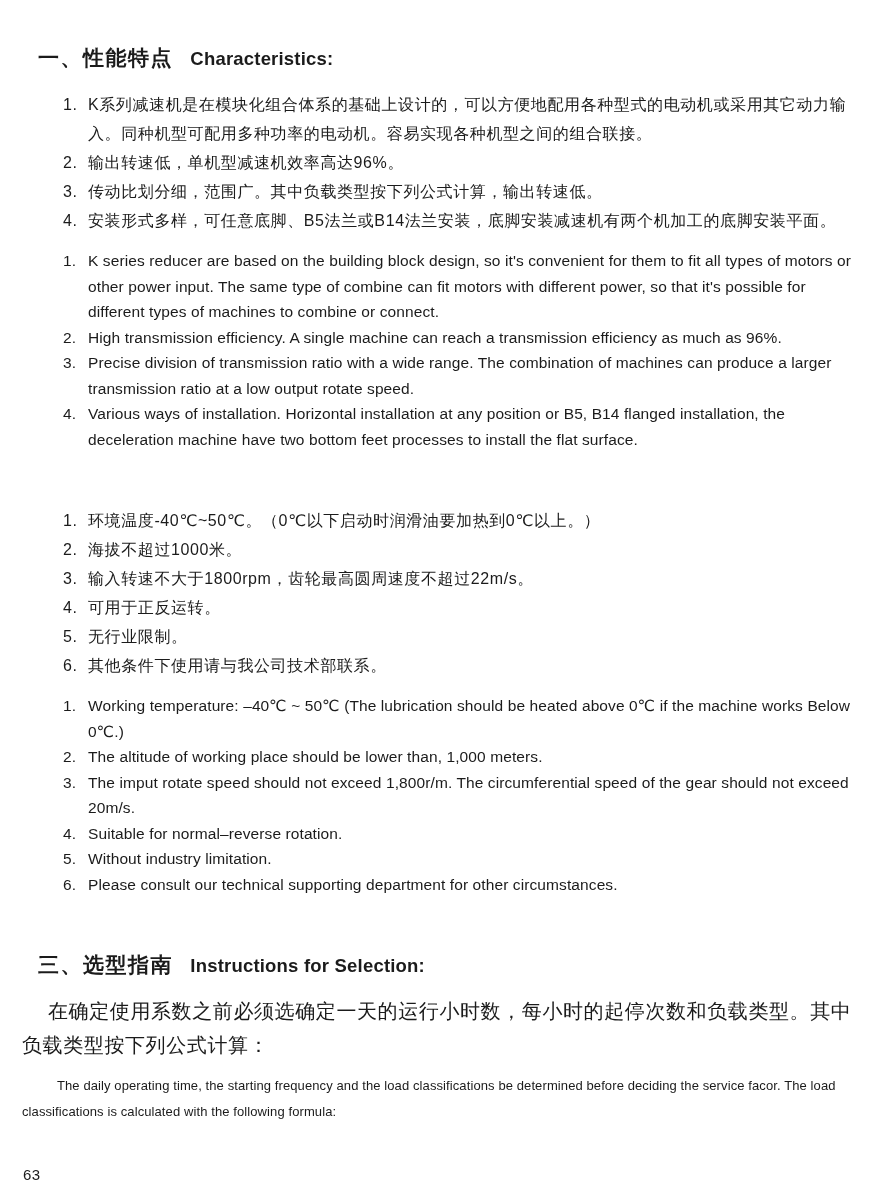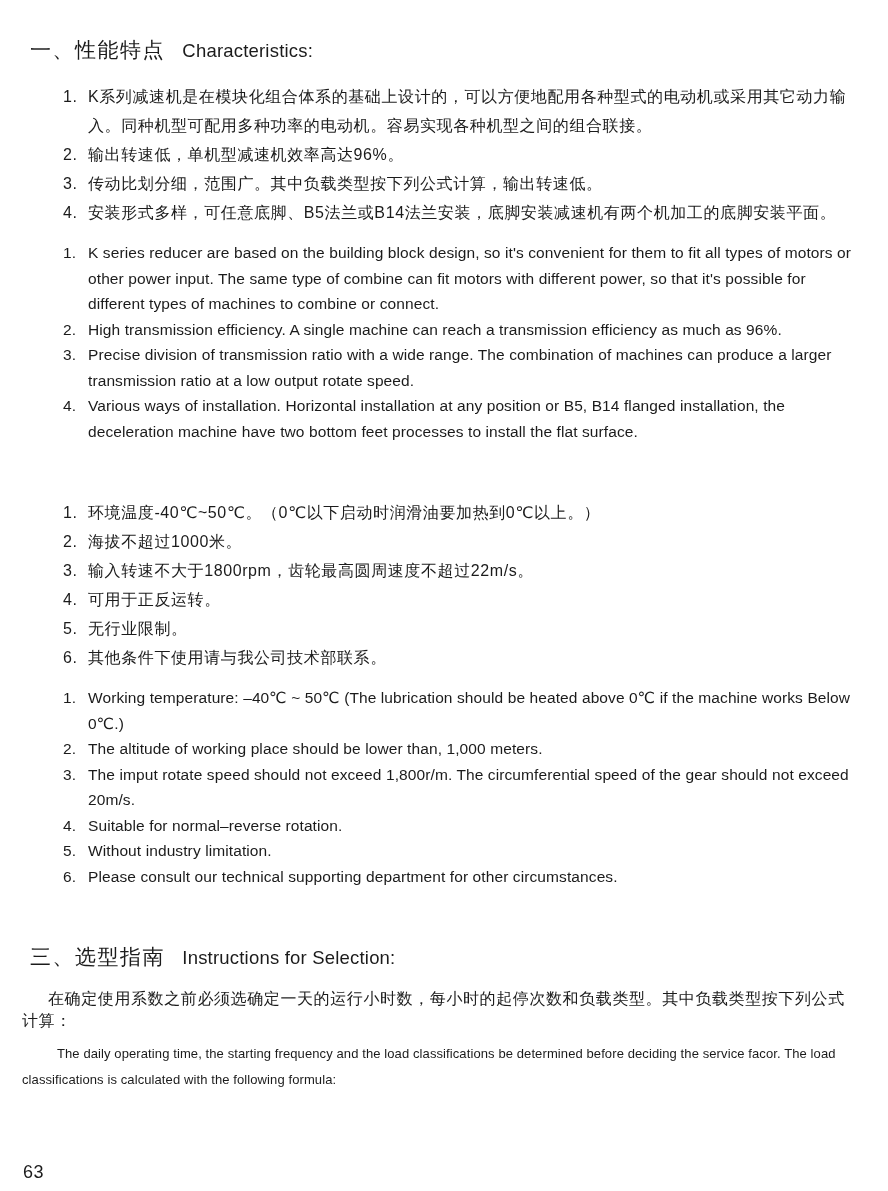--- a/index.html
+++ b/index.html
@@ -11,57 +11,58 @@
     background: #ffffff;
     color: #1b1b1b;
     font-family: "Liberation Sans", "DejaVu Sans", sans-serif;
     box-sizing: border-box;
     padding: 28px 34px 0 22px;
     overflow: hidden;
   }
   .sec { margin: 0; }
   .sec + .sec { margin-top: 54px; }
   .sec-heading {
-    margin: 8px;
+    margin: 16px;
     font-size: 21px;
-    font-weight: normal;
+    font-weight: bold;
     letter-spacing: 1.5px;
     white-space: nowrap;
   }
   .sec-heading .en {
     font-size: 18.5px;
     letter-spacing: 0.2px;
     margin-left: 10px;
   }
   .list { margin: 18px 0 0 41px; }
   .li { display: flex; align-items: flex-start; }
   .num { flex: 0 0 25px; }
   .txt { flex: 1 1 auto; }
   .cn-list .li { font-size: 16px; line-height: 29px; letter-spacing: 0.6px; }
   .en-list { margin-top: 13px; }
   .en-list .li { font-size: 15.5px; line-height: 25.5px; letter-spacing: 0.1px; }
   .para-cn {
     margin: 17px 0 0 0;
-    font-size: 16px;
-    line-height: 22px;
+    font-size: 20px;
+    line-height: 34px;
     letter-spacing: 0.6px;
     text-indent: 26px;
+    font-family: Liberation Mono, monospace;
   }
   .para-en {
     margin: 9px 0 0 0;
     font-size: 13px;
     line-height: 25.5px;
     letter-spacing: 0.1px;
     text-indent: 35px;
   }
   .page-number {
     position: absolute;
     left: 23px;
     bottom: 8px;
-    font-size: 18px;
+    font-size: 15px;
     letter-spacing: 0.5px;
   }
 </style>
 </head>
 <body>
 
 <div class="page">
 
   <section class="sec">
     <h2 class="sec-heading">

